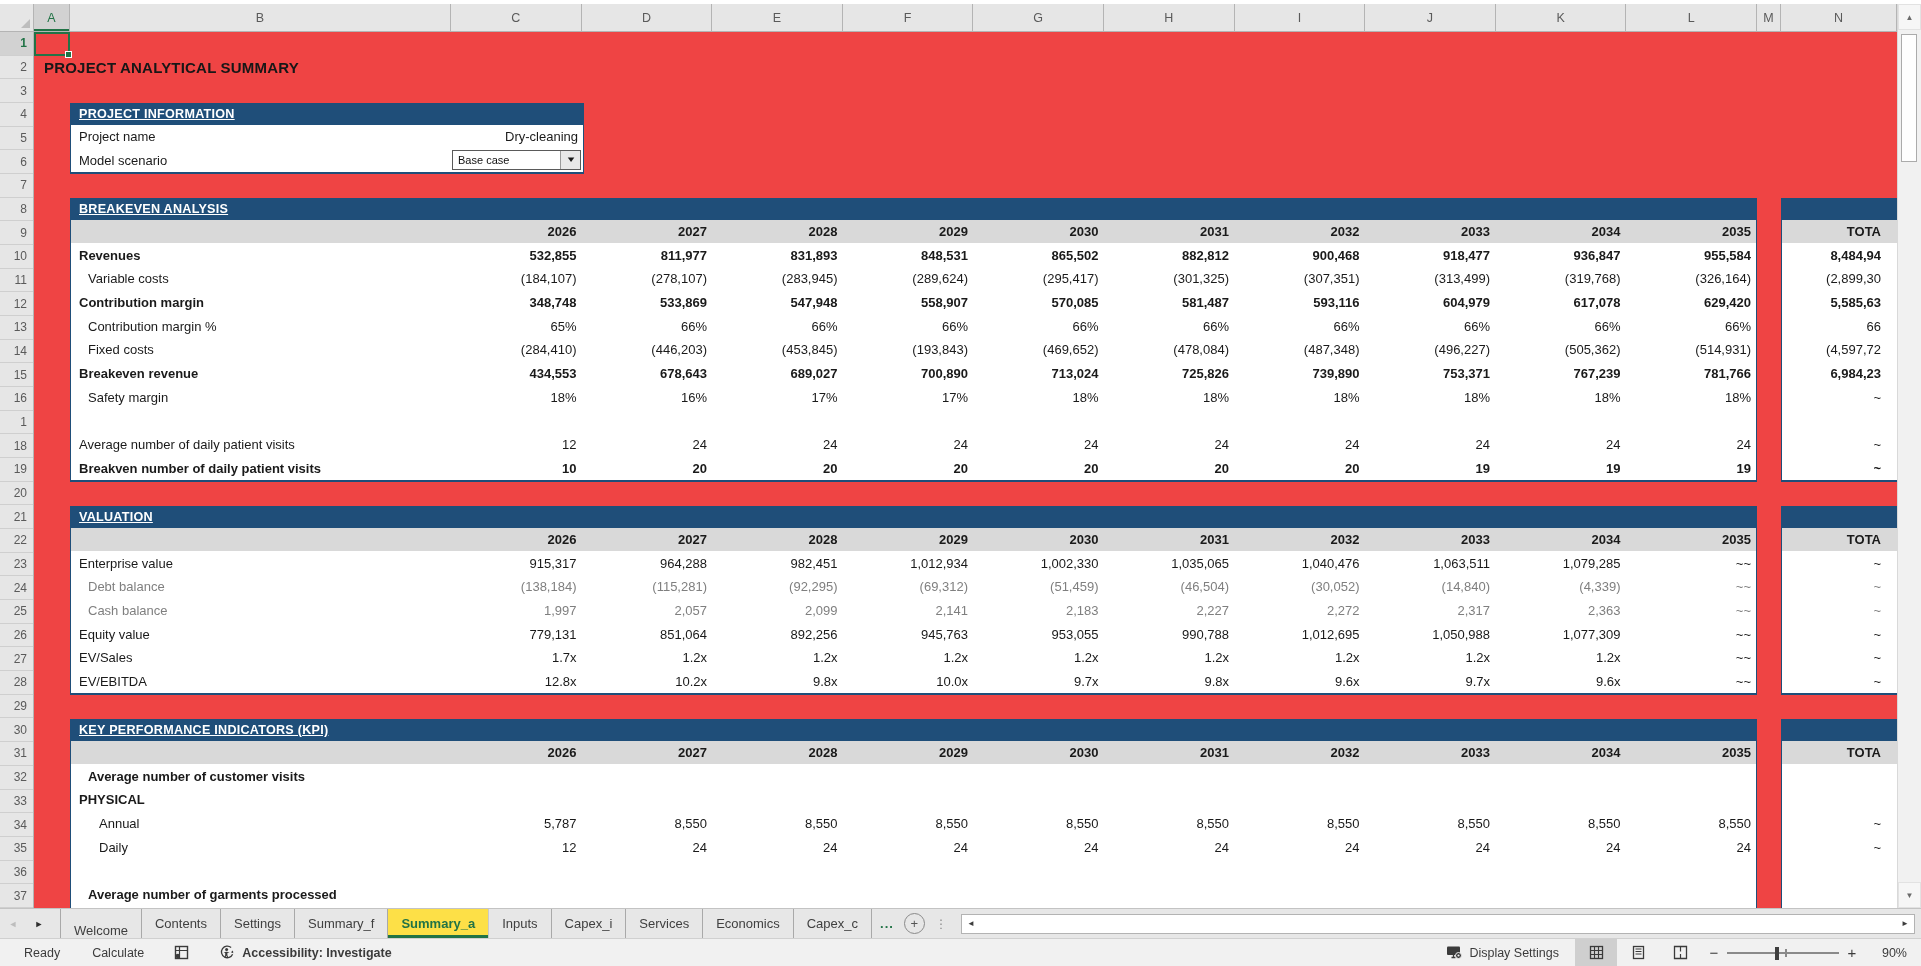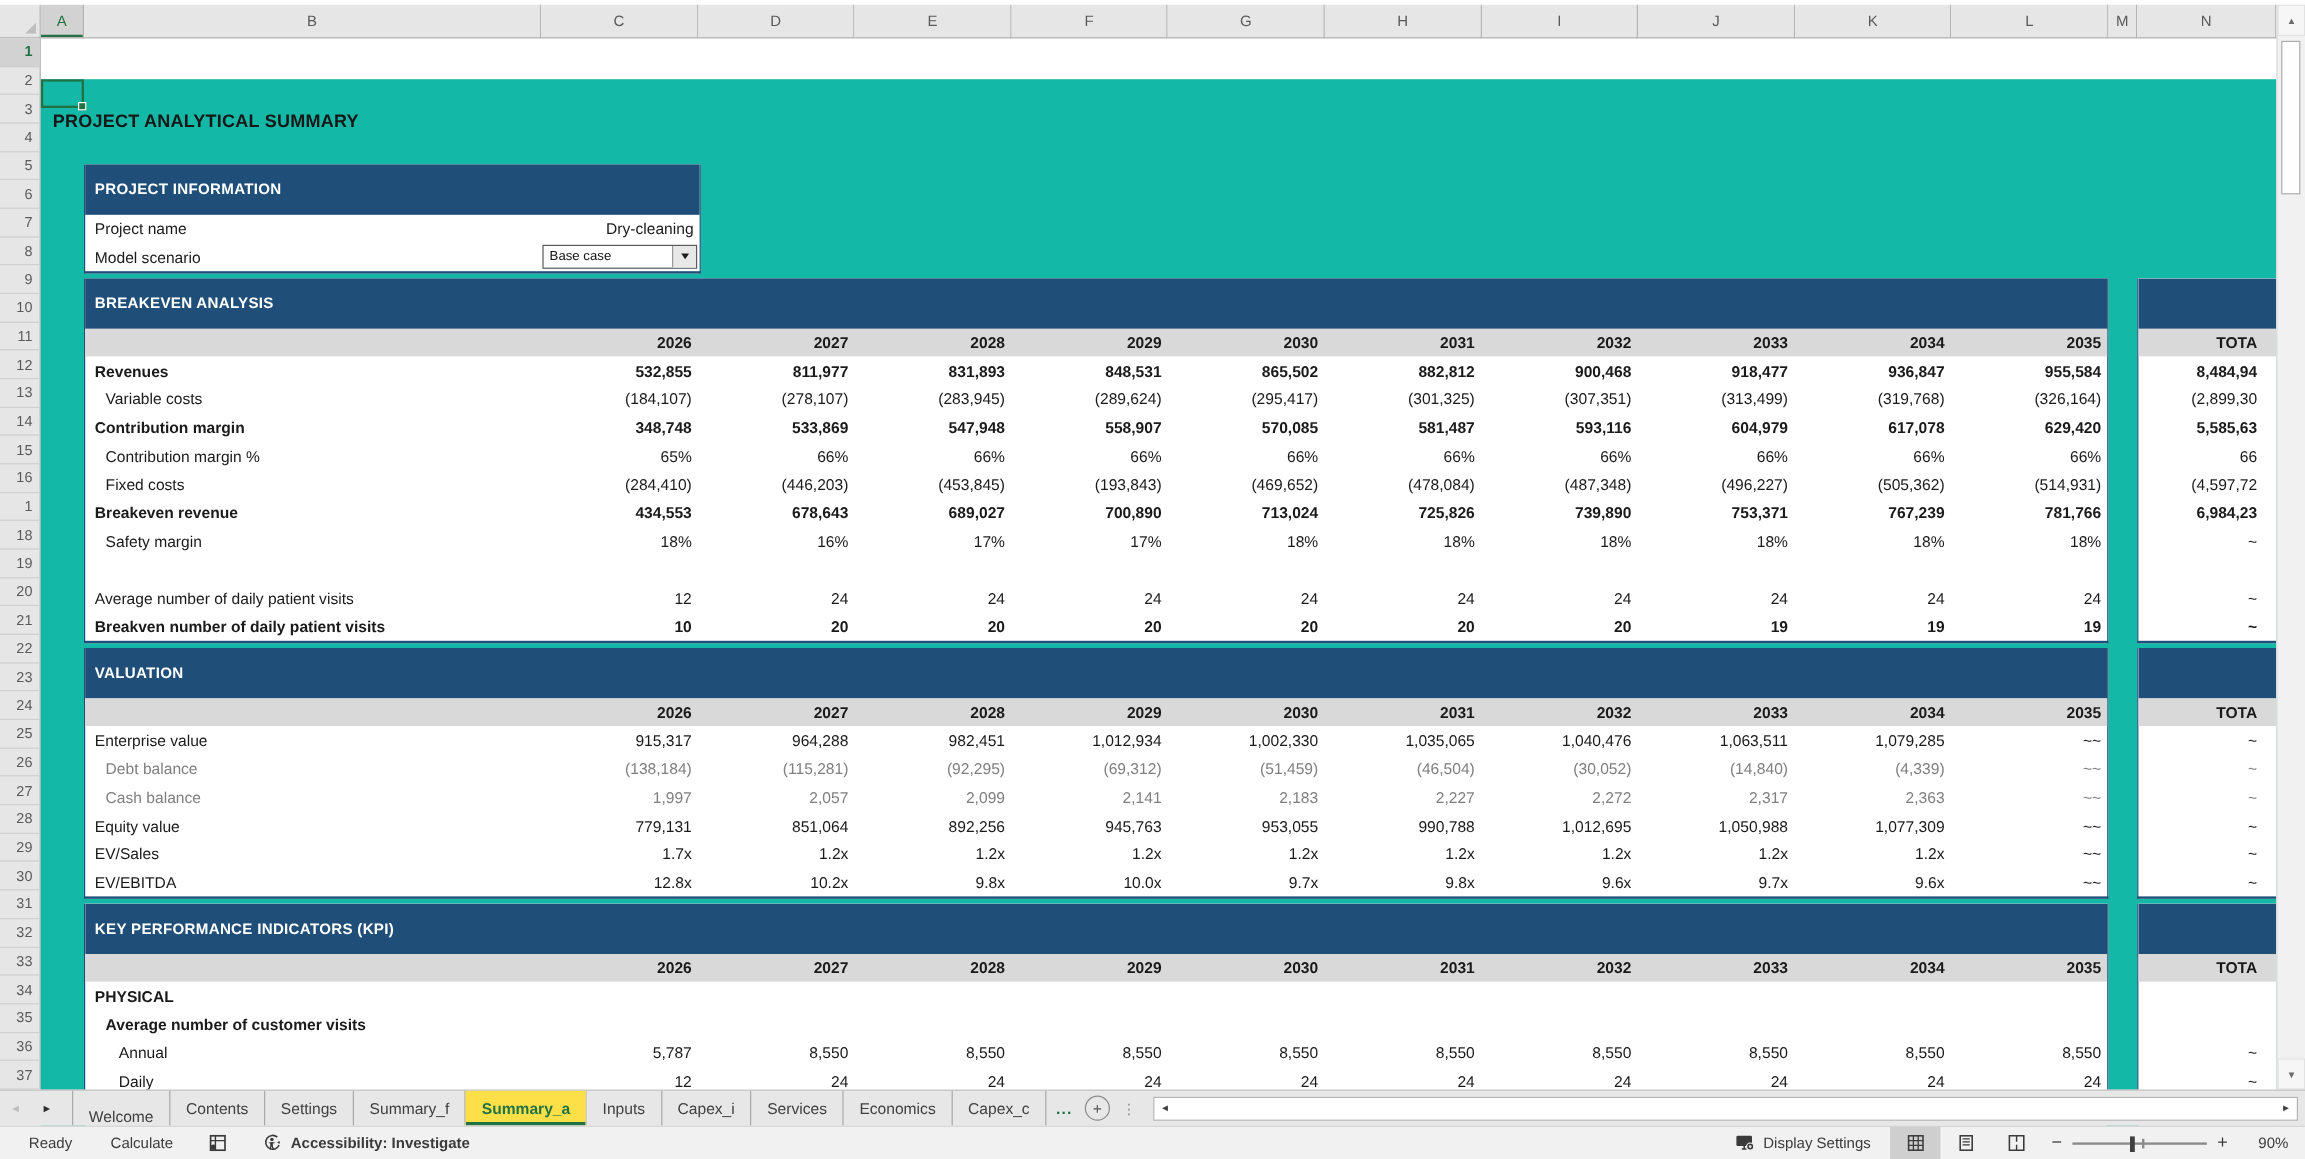--- a/index.html
+++ b/index.html
@@ -16,35 +16,35 @@
           display:flex;align-items:center;justify-content:center;
           font-size:12.5px;color:#5A5A5A;}
   .col-hdr.sel{background:#D2D2D2;color:#217346;box-shadow:inset 0 -2px 0 #217346;}
   #rowHeaders{position:absolute;left:0;top:32px;width:34px;height:876px;background:#E6E6E6;
           border-right:1px solid #B4B4B4;box-sizing:border-box;}
   .row-hdr{height:23.676px;box-sizing:border-box;border-bottom:1px solid #CFCFCF;
           display:flex;align-items:center;justify-content:flex-end;padding-right:6px;
           font-size:12px;color:#5A5A5A;}
   .row-hdr.sel{color:#217346;font-weight:700;background:#D2D2D2;}
 
-  #sheet{position:absolute;left:34px;top:32px;width:1863px;height:876px;background:#14b8a6;overflow:hidden;margin-top:34px;}
+  #sheet{position:absolute;left:34px;top:32px;width:1863px;height:876px;background:#ef4444;overflow:hidden;}
 
   
   #selA1{position:absolute;left:0;top:0;width:36px;height:24px;border:2px solid #217346;box-sizing:border-box;}
   #selA1 .fill-handle{position:absolute;right:-4px;bottom:-4px;width:5px;height:5px;background:#217346;border:1px solid #fff;}
 
   
   #docTitle{position:absolute;left:10px;top:23.7px;height:23.7px;display:flex;align-items:center;
           font-size:15px;font-weight:700;color:#171717;letter-spacing:.2px;}
 
   
   #projInfo{position:absolute;left:36px;top:71px;width:512px;background:#fff;box-sizing:content-box;
           border-left:1px solid #1F4E79;border-right:1px solid #1F4E79;border-bottom:2px solid #1F4E79;}
-  .sec-hdr{height:42px;background:#1F4E79;color:#fff;font-weight:700;font-size:12.6px;
-          display:flex;align-items:center;padding-left:8px;letter-spacing:.25px;}
+  .sec-hdr{height:22px;background:#1F4E79;color:#fff;font-weight:700;font-size:12.6px;
+          display:flex;align-items:center;padding-left:8px;letter-spacing:.25px;text-decoration:underline;}
   .pi-row{height:23.676px;display:flex;position:relative;}
   .pi-lbl{flex:1;display:flex;align-items:center;padding-left:8px;font-size:13px;color:#1a1a1a;}
   .pi-val{width:126px;display:flex;align-items:center;justify-content:flex-end;padding-right:5px;font-size:13px;color:#1a1a1a;}
   .dropdown{position:absolute;left:381px;top:1px;width:129px;height:20px;background:#fff;
           border:1px solid #5a5a5a;box-sizing:border-box;display:flex;align-items:stretch;}
   .dd-text{flex:1;font-size:11px;color:#111;display:flex;align-items:center;padding-left:5px;}
   .dd-btn{width:19px;background:#E8E8E8;border-left:1px solid #9a9a9a;display:flex;align-items:center;justify-content:center;}
   .dd-car{font-size:8px;color:#1a1a1a;transform:scaleX(1.4);}
 
   
@@ -493,24 +493,24 @@
           <div class="val">2028</div>
           <div class="val">2029</div>
           <div class="val">2030</div>
           <div class="val">2031</div>
           <div class="val">2032</div>
           <div class="val">2033</div>
           <div class="val">2034</div>
           <div class="val">2035</div>
         </div>
         <div class="row">
+          <div class="lbl ind1 b">Average number of customer visits</div>
+        </div>
+        <div class="row">
           <div class="lbl ind0 b">PHYSICAL</div>
-        </div>
-        <div class="row">
-          <div class="lbl ind1 b">Average number of customer visits</div>
         </div>
         <div class="row">
           <div class="lbl ind2">Annual</div>
           <div class="val">5,787</div>
           <div class="val">8,550</div>
           <div class="val">8,550</div>
           <div class="val">8,550</div>
           <div class="val">8,550</div>
           <div class="val">8,550</div>
           <div class="val">8,550</div>

